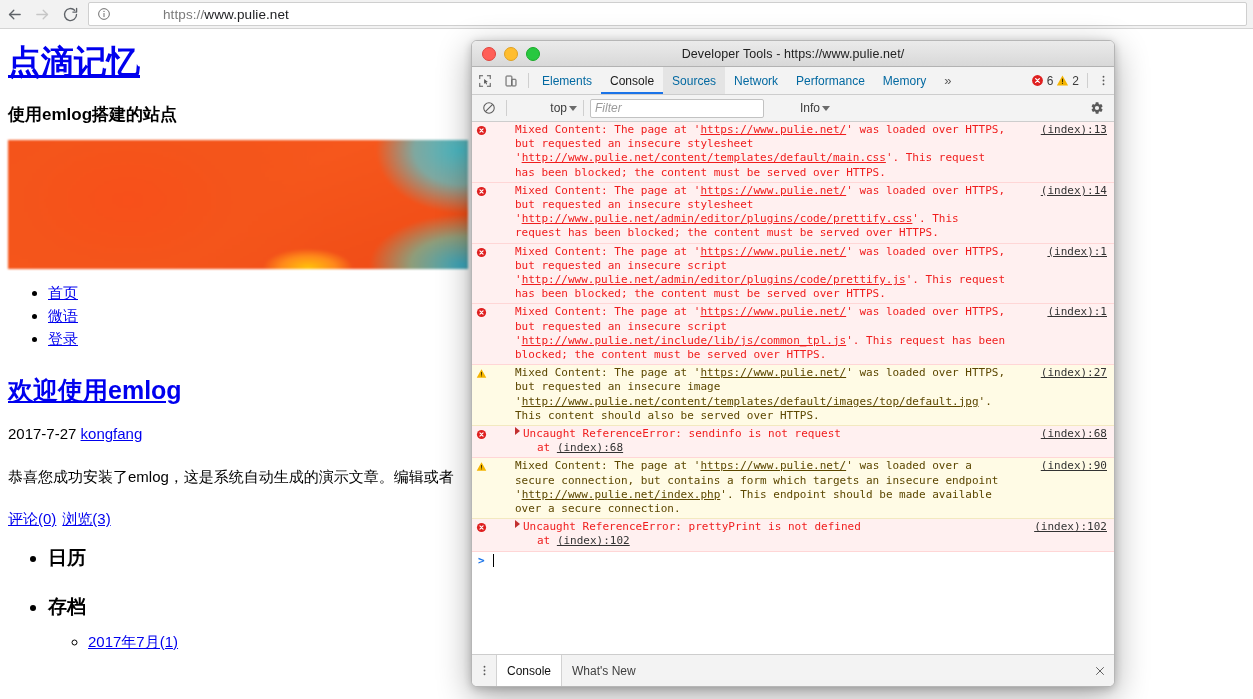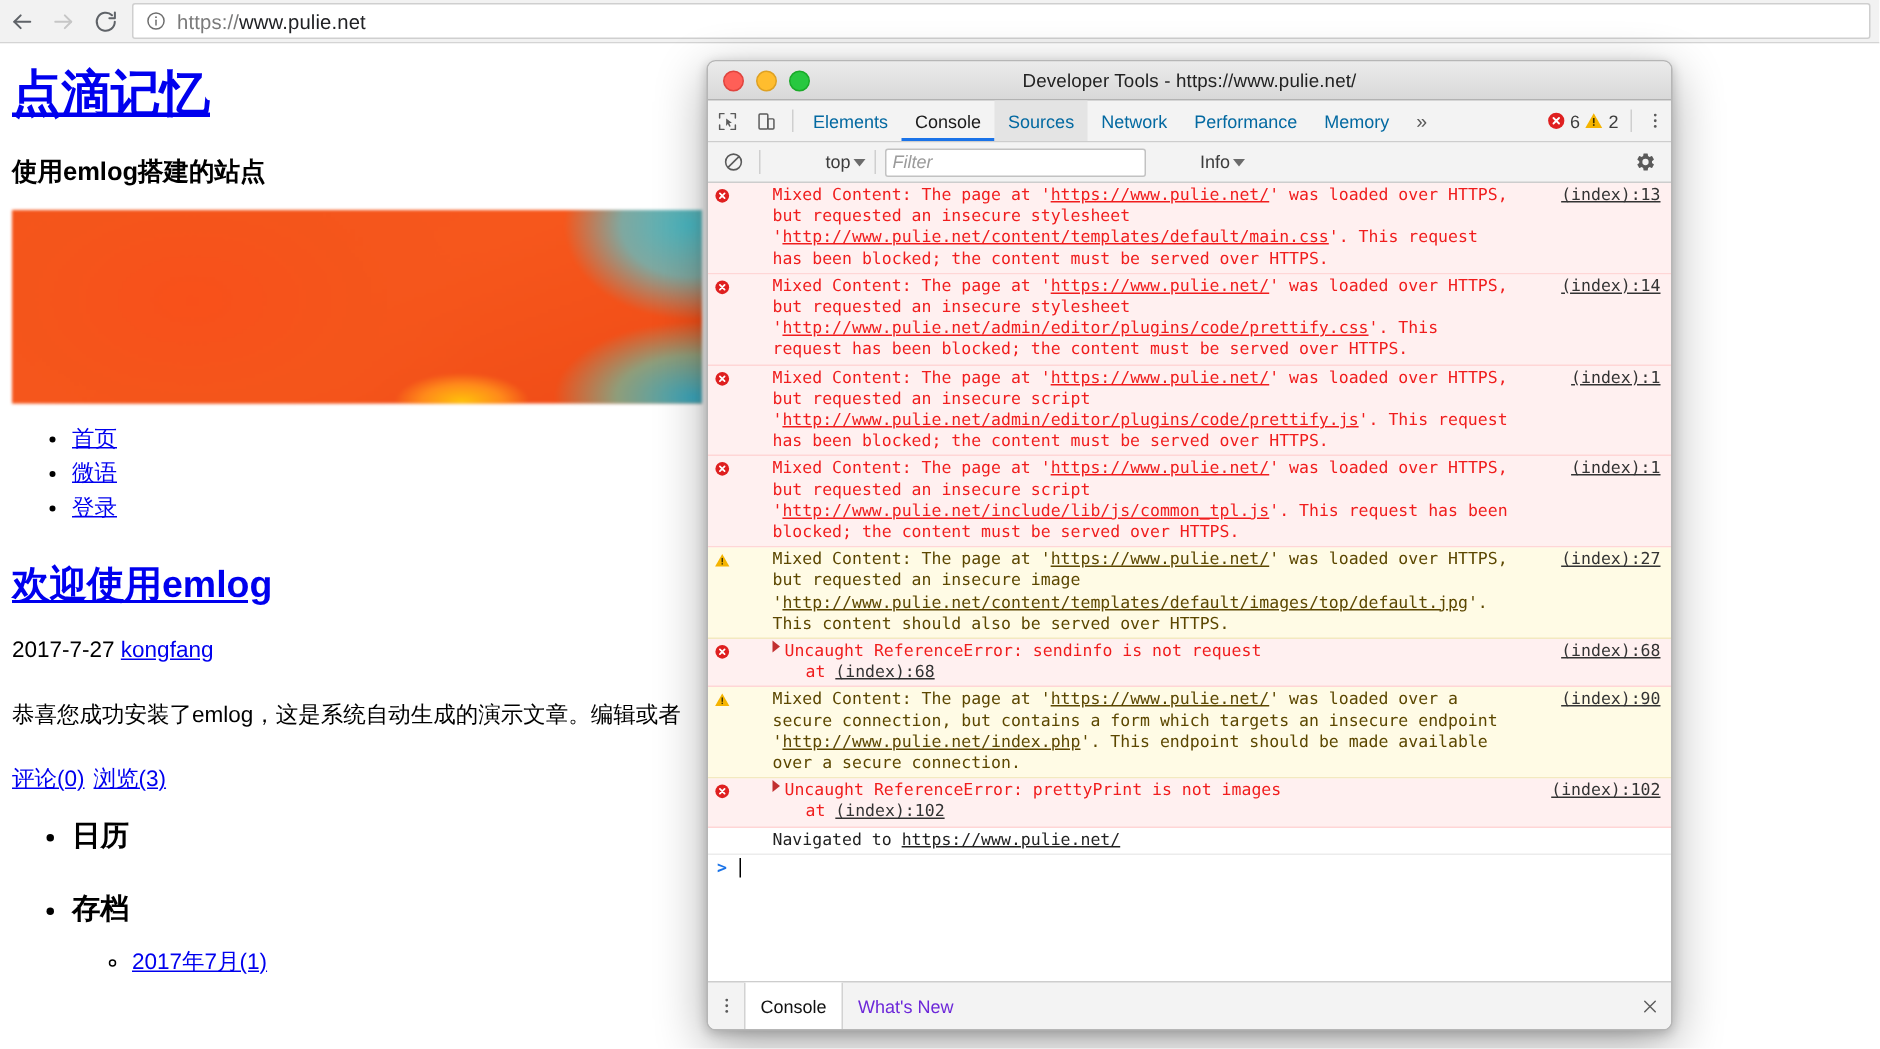--- a/index.html
+++ b/index.html
@@ -18,21 +18,21 @@
   }
   .nav-btn{
     width:28px;height:28px;display:flex;align-items:center;justify-content:center;
     color:#5f6368;flex:0 0 auto;
   }
   .nav-btn.disabled{color:#c6c6c6;}
   .nav-btn svg{display:block;}
   #omnibox{
     flex:1 1 auto;height:22px;margin:0 6px 0 4px;
     background:#ffffff;border:1px solid #cfcfcf;border-radius:2px;
-    display:flex;align-items:center;padding:0 8px;
+    display:flex;align-items:center;padding:0 8px;gap:45px;
   }
   #site-info-icon{flex:0 0 auto;margin-right:7px;color:#6e6e6e;display:flex;}
   #omnibox-url{
     font-size:13.5px;color:#202124;letter-spacing:0.1px;white-space:nowrap;
   }
   #omnibox-url .scheme{color:#7a7a7a;}
 
   
   #page{
     position:absolute;left:0;top:29px;width:1253px;height:670px;
@@ -185,21 +185,21 @@
   #prompt-cursor{
     width:1px;height:13px;background:#000;display:inline-block;
   }
 
   #dt-drawer{
     flex:0 0 auto;height:31px;background:#f3f3f3;border-top:1px solid #cdcdcd;
     display:flex;align-items:stretch;
   }
   #drawer-kebab{width:24px;display:flex;align-items:center;justify-content:center;color:#5a5a5a;}
   .drawer-tab{
-    display:flex;align-items:center;padding:0 10px;font-size:12px;color:#6d28d9;
+    display:flex;align-items:center;padding:0 10px;font-size:12px;color:#404040;
   }
   .drawer-tab.active{background:#fff;border-left:1px solid #d2d2d2;border-right:1px solid #d2d2d2;color:#111;}
   #drawer-spacer{flex:1 1 auto;}
   #drawer-close{width:28px;display:flex;align-items:center;justify-content:center;color:#5a5a5a;font-size:14px;}
 </style>
 </head>
 <body>
 
 <div id="browser-chrome">
   <div class="nav-btn">
@@ -430,29 +430,24 @@
       <div class="msg-src">(index):90</div>
     </div>
 
     <div class="msg error">
       <div class="msg-ico">
         <svg width="11" height="11" viewBox="0 0 24 24">
             <circle cx="12" cy="12" r="10" fill="#df2020"></circle>
             <path d="M8.6 8.6l6.8 6.8M15.4 8.6l-6.8 6.8" stroke="#fff" stroke-width="2.6" stroke-linecap="round"></path>
           </svg>
       </div>
-      <div class="msg-text"><span class="disclosure"></span><span>Uncaught ReferenceError: prettyPrint is not images</span><span class="stack"><span>at </span><span class="u">(index):102</span></span></div>
+      <div class="msg-text"><span class="disclosure"></span><span>Uncaught ReferenceError: prettyPrint is not defined</span><span class="stack"><span>at </span><span class="u">(index):102</span></span></div>
       <div class="msg-src">(index):102</div>
     </div>
 
-    <div class="msg info">
-      <div class="msg-ico"></div>
-      <div class="msg-text"><span>Navigated to </span><span class="u">https://www.pulie.net/</span></div>
-      <div class="msg-src"></div>
-    </div>
 
     <div id="prompt-row">
       <span id="prompt-caret">&gt;</span>
       <span id="prompt-cursor"></span>
     </div>
   </div>
 
   <div id="dt-drawer">
     <div id="drawer-kebab">
       <svg width="13" height="13" viewBox="0 0 24 24" fill="currentColor">

